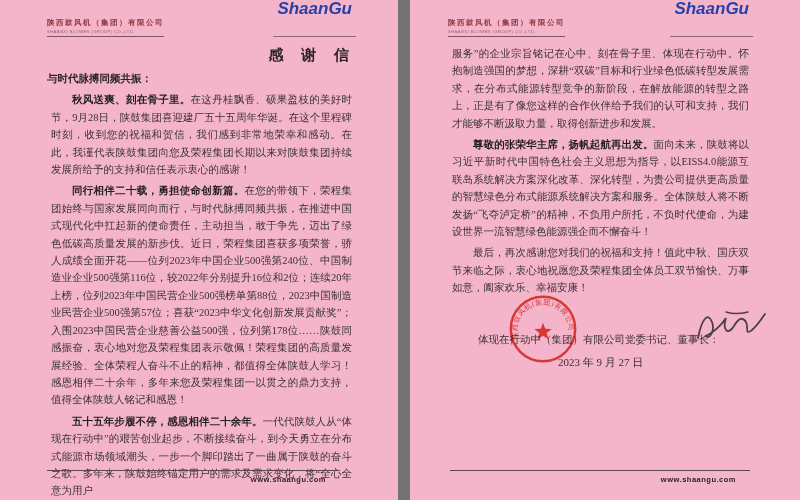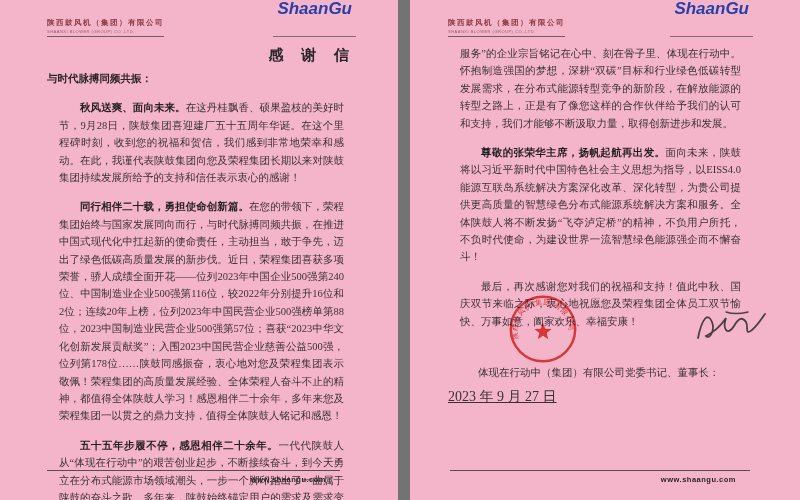--- a/index.html
+++ b/index.html
@@ -18,28 +18,28 @@
          color:#9a5a60;margin-top:1px;}
   .hd-right{font-family:"Liberation Sans",sans-serif;font-style:italic;font-weight:bold;
             font-size:17px;color:#2740a8;border-bottom:1px solid #8a6b74;
             padding:0 4px 19px 4px;line-height:1;}
 
   
   .title{font-size:15px;font-weight:bold;color:#2b2428;text-align:right;
          letter-spacing:7px;margin:9px 0 5px 7px;}
   .salute{font-weight:bold;color:#2b2428;margin:2px 0 0 0;
           font-size:10.5px;line-height:17.4px;}
-  .para{margin:12px;text-indent:2em;text-align:justify;font-size:10.5px;
+  .para{margin:4px;text-indent:2em;text-align:justify;font-size:10.5px;
         line-height:17.4px;}
   .para b{color:#241f22;}
   .noindent{text-indent:0;}
 
   
   .signer{display:block;margin:34px 0 0 30px;font-size:10.5px;line-height:17.4px;}
-  .date{text-align:left;font-size:14px;line-height:17.4px;margin-top:6px;text-decoration:underline;}
+  .date{text-align:center;font-size:11px;line-height:17.4px;margin-top:6px;}
   .stamp{position:absolute;left:98px;top:294px;width:70px;height:70px;
          opacity:.88;mix-blend-mode:multiply;z-index:3;}
   .scrawl{position:absolute;left:282px;top:306px;width:78px;height:42px;z-index:2;}
 
   
   .ft{position:absolute;left:47px;right:58px;bottom:16px;}
   .page2 .ft{left:40px;right:50px;}
   .ft-rule{border-top:1px solid #5a4a52;height:0;}
   .ft-url{text-align:right;font-family:"Liberation Sans",sans-serif;font-weight:bold;
           font-size:7.5px;letter-spacing:.5px;color:#2b2428;margin-top:4px;
@@ -55,21 +55,21 @@
       <div class="hd-left">
         <div class="co-cn">陕西鼓风机（集团）有限公司</div>
         <div class="co-en">SHAANXI BLOWER (GROUP) CO.,LTD.</div>
       </div>
       <div class="hd-right">ShaanGu</div>
     </header>
 
     <h1 class="title">感 谢 信</h1>
     <p class="salute">与时代脉搏同频共振：</p>
 
-    <p class="para"><b>秋风送爽、面向未来。</b><span>在这丹桂飘香、硕果盈枝的美好时节，9月28日，陕鼓集团喜迎建厂五十五周年华诞。在这个里程碑时刻，收到您的祝福和贺信，我们感到非常地荣幸和感动。在此，我谨代表陕鼓集团向您及荣程集团长期以来对陕鼓集团持续发展所给予的支持和信任表示衷心的感谢！</span></p>
+    <p class="para"><b>秋风送爽、刻在骨子里。</b><span>在这丹桂飘香、硕果盈枝的美好时节，9月28日，陕鼓集团喜迎建厂五十五周年华诞。在这个里程碑时刻，收到您的祝福和贺信，我们感到非常地荣幸和感动。在此，我谨代表陕鼓集团向您及荣程集团长期以来对陕鼓集团持续发展所给予的支持和信任表示衷心的感谢！</span></p>
 
     <p class="para"><b>同行相伴二十载，勇担使命创新篇。</b><span>在您的带领下，荣程集团始终与国家发展同向而行，与时代脉搏同频共振，在推进中国式现代化中扛起新的使命责任，主动担当，敢于争先，迈出了绿色低碳高质量发展的新步伐。近日，荣程集团喜获多项荣誉，骄人成绩全面开花——位列2023年中国企业500强第240位、中国制造业企业500强第116位，较2022年分别提升16位和2位；连续20年上榜，位列2023年中国民营企业500强榜单第88位，2023中国制造业民营企业500强第57位；喜获“2023中华文化创新发展贡献奖”；入围2023中国民营企业慈善公益500强，位列第178位……陕鼓同感振奋，衷心地对您及荣程集团表示敬佩！荣程集团的高质量发展经验、全体荣程人奋斗不止的精神，都值得全体陕鼓人学习！感恩相伴二十余年，多年来您及荣程集团一以贯之的鼎力支持，值得全体陕鼓人铭记和感恩！</span></p>
 
     <p class="para"><b>五十五年步履不停，感恩相伴二十余年。</b><span>一代代陕鼓人从“体现在行动中”的艰苦创业起步，不断接续奋斗，到今天勇立在分布式能源市场领域潮头，一步一个脚印踏出了一曲属于陕鼓的奋斗之歌。多年来，陕鼓始终锚定用户的需求及需求变化，将“全心全意为用户</span></p>
 
     <footer class="ft">
       <div class="ft-rule"></div>
       <div class="ft-url">www.shaangu.com</div>
     </footer>
   </section>

